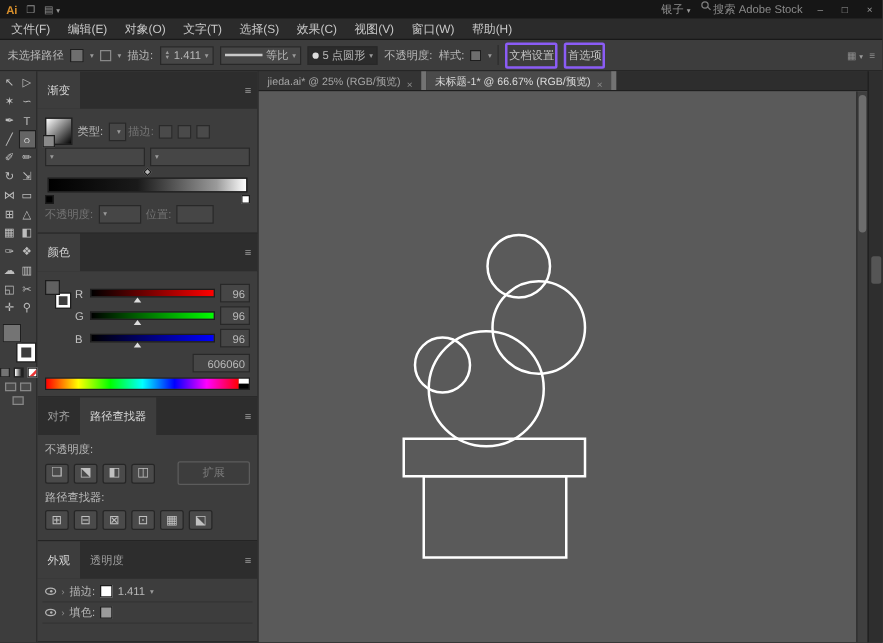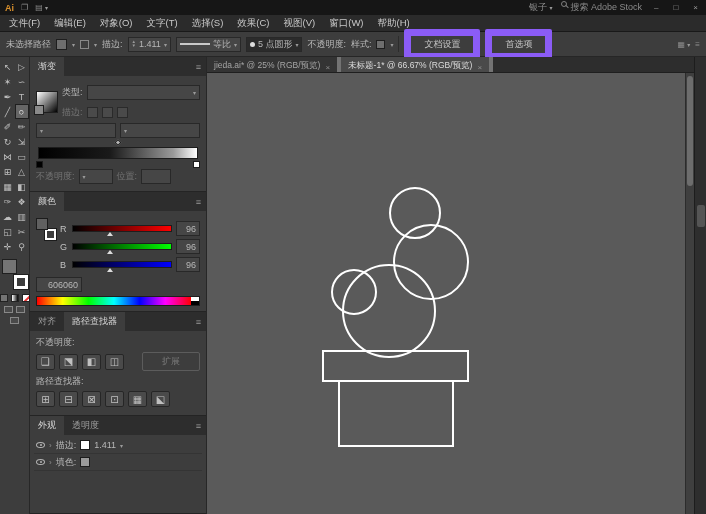--- a/index.html
+++ b/index.html
@@ -22,21 +22,21 @@
   .menu-item{padding:2px 7px;cursor:default}
 
   
   .optionsbar{height:25px;background:#3d3d3d;border-bottom:1px solid #262626;display:flex;align-items:center;gap:5px;padding:0 6px;flex:0 0 auto;white-space:nowrap}
   .sep{width:1px;height:16px;background:#2c2c2c;flex:0 0 auto}
   .swatch{width:11px;height:11px;background:#6e6e6e;border:1px solid #1e1e1e;display:inline-block}
   .swatch.small{width:9px;height:9px}
   .caret{font-size:6px;color:#9a9a9a}
   .field{height:15px;background:#464646;border:1px solid #282828;display:inline-flex;align-items:center;padding:0 3px;gap:3px}
   .stepper{display:inline-flex;flex-direction:column;font-size:4.5px;line-height:4.5px;color:#9a9a9a}
-  .obtn{border:7px solid #8b5cf6;border-radius:2px;padding:2px 13px;color:#c5c5c5}
+  .obtn{border:2px solid #8b5cf6;border-radius:2px;padding:2px 1px;color:#c5c5c5}
   .brush-field{background:#2b2b2b}
   .brush-dot{width:5px;height:5px;border-radius:50%;background:#ddd;display:inline-block}
   .stroke-line{width:30px;height:2px;background:#c9c9c9;display:inline-block}
 
   
   .main{flex:1;display:flex;min-height:0}
 
   
   .toolbar{width:30px;background:#3d3d3d;border-right:1px solid #272727;display:flex;flex-direction:column;align-items:center;padding-top:2px;flex:0 0 auto}
   .tool-grid{display:grid;grid-template-columns:14px 14px;justify-content:center}
@@ -50,54 +50,54 @@
   .mini.color{background:#747474}
   .mini.grad{background:linear-gradient(90deg,#fff,#000)}
   .mini.none{background:#fff;position:relative;overflow:hidden}
   .mini.none::after{content:"";position:absolute;left:-2px;top:3px;width:12px;height:1.5px;background:#e33;transform:rotate(-45deg)}
   .mode-sq{width:9px;height:7px;border:1px solid #888;background:#4a4a4a}
 
   
   .panels{width:177px;background:#3d3d3d;border-right:1px solid #272727;display:flex;flex-direction:column;overflow:hidden;flex:0 0 auto}
   .panel{border-bottom:1px solid #242424;flex:0 0 auto}
   .panel.grow{flex:1 1 auto}
-  .phead{height:19px;background:#2d2d2d;display:flex;align-items:stretch;font-size:9px}
+  .phead{height:30px;background:#2d2d2d;display:flex;align-items:stretch;font-size:9px}
   .ptab{display:flex;align-items:center;padding:0 8px;color:#9f9f9f;cursor:default}
   .ptab.active{background:#3d3d3d;color:#d6d6d6}
   .pmenu{margin-left:auto;display:flex;align-items:center;padding:0 5px;color:#9a9a9a}
   .pbody{padding:5px 6px}
   .row{display:flex;align-items:center;gap:4px;margin:2px 0}
   .dim{color:#757575}
   .flex{flex:1}
 
   
   .grad-thumb{width:22px;height:22px;background:linear-gradient(135deg,#fff,#000);border:1px solid #1e1e1e;position:relative;flex:0 0 auto}
   .grad-thumb::after{content:"";position:absolute;left:-3px;bottom:-3px;width:8px;height:8px;background:#8a8a8a;border:1px solid #1e1e1e}
-  .gcol{flex:1;display:flex;flex-direction:column;gap:2px}
+  .gcol{flex:1;display:flex;gap:2px}
   .mini-ic{width:11px;height:11px;border:1px solid #2a2a2a;background:#4a4a4a;display:inline-block}
   .grad-slider{position:relative;margin:9px 2px 10px}
   .grad-bar{height:12px;background:linear-gradient(90deg,#000 0%,#1a1a1a 45%,#9a9a9a 85%,#fff 100%);border:1px solid #1c1c1c}
   .gstop{position:absolute;bottom:-9px;width:7px;height:7px;border:1px solid #1c1c1c}
   .gstop.left{left:-2px;background:#000}
   .gstop.right{right:-2px;background:#fff}
   .gmid{position:absolute;top:-7px;left:50%;width:5px;height:5px;background:#b5b5b5;border:1px solid #1c1c1c;transform:translateX(-50%) rotate(45deg)}
 
   
   .cproxy{position:relative;width:20px;height:22px;flex:0 0 auto}
   .cp-stroke{position:absolute;right:0;bottom:0;width:11px;height:11px;border:2px solid #fff;box-shadow:0 0 0 1px #1c1c1c}
   .cp-fill{position:absolute;left:0;top:0;width:12px;height:12px;background:#606060;border:1px solid #1c1c1c}
   .chan-row{display:flex;align-items:center;gap:4px;margin:3px 0}
   .chan-label{width:8px;color:#c2c2c2}
   .track{flex:1;height:7px;border:1px solid #1e1e1e;position:relative}
   .track-R{background:linear-gradient(90deg,#000,#f00)}
   .track-G{background:linear-gradient(90deg,#000,#0f0)}
   .track-B{background:linear-gradient(90deg,#000,#00f)}
   .thumb{position:absolute;top:6px;width:0;height:0;border-left:3px solid transparent;border-right:3px solid transparent;border-bottom:4px solid #ddd;transform:translateX(-3px)}
   .chan-val{width:24px;justify-content:flex-end}
-  .hex-row{display:flex;justify-content:flex-start;margin:2px 0}
+  .hex-row{display:flex;justify-content:flex-end;margin:2px 0}
   .hex-field{width:46px;justify-content:flex-end}
   .spectrum-row{display:flex;height:10px;margin-top:4px;border:1px solid #1e1e1e}
   .spectrum{flex:1;background:linear-gradient(90deg,#f00,#ff0,#0f0,#0ff,#00f,#f0f,#f00)}
   .bw{width:8px;display:flex;flex-direction:column}
   .bw .w{flex:1;background:#fff}
   .bw .b{flex:1;background:#000}
 
   
   .pf-row{display:flex;align-items:center;gap:4px;margin:3px 0}
   .pf-btn{width:19px;height:16px;background:#4a4a4a;border:1px solid #262626;border-radius:2px;display:flex;align-items:center;justify-content:center;color:#c0c0c0;font-size:10px}

